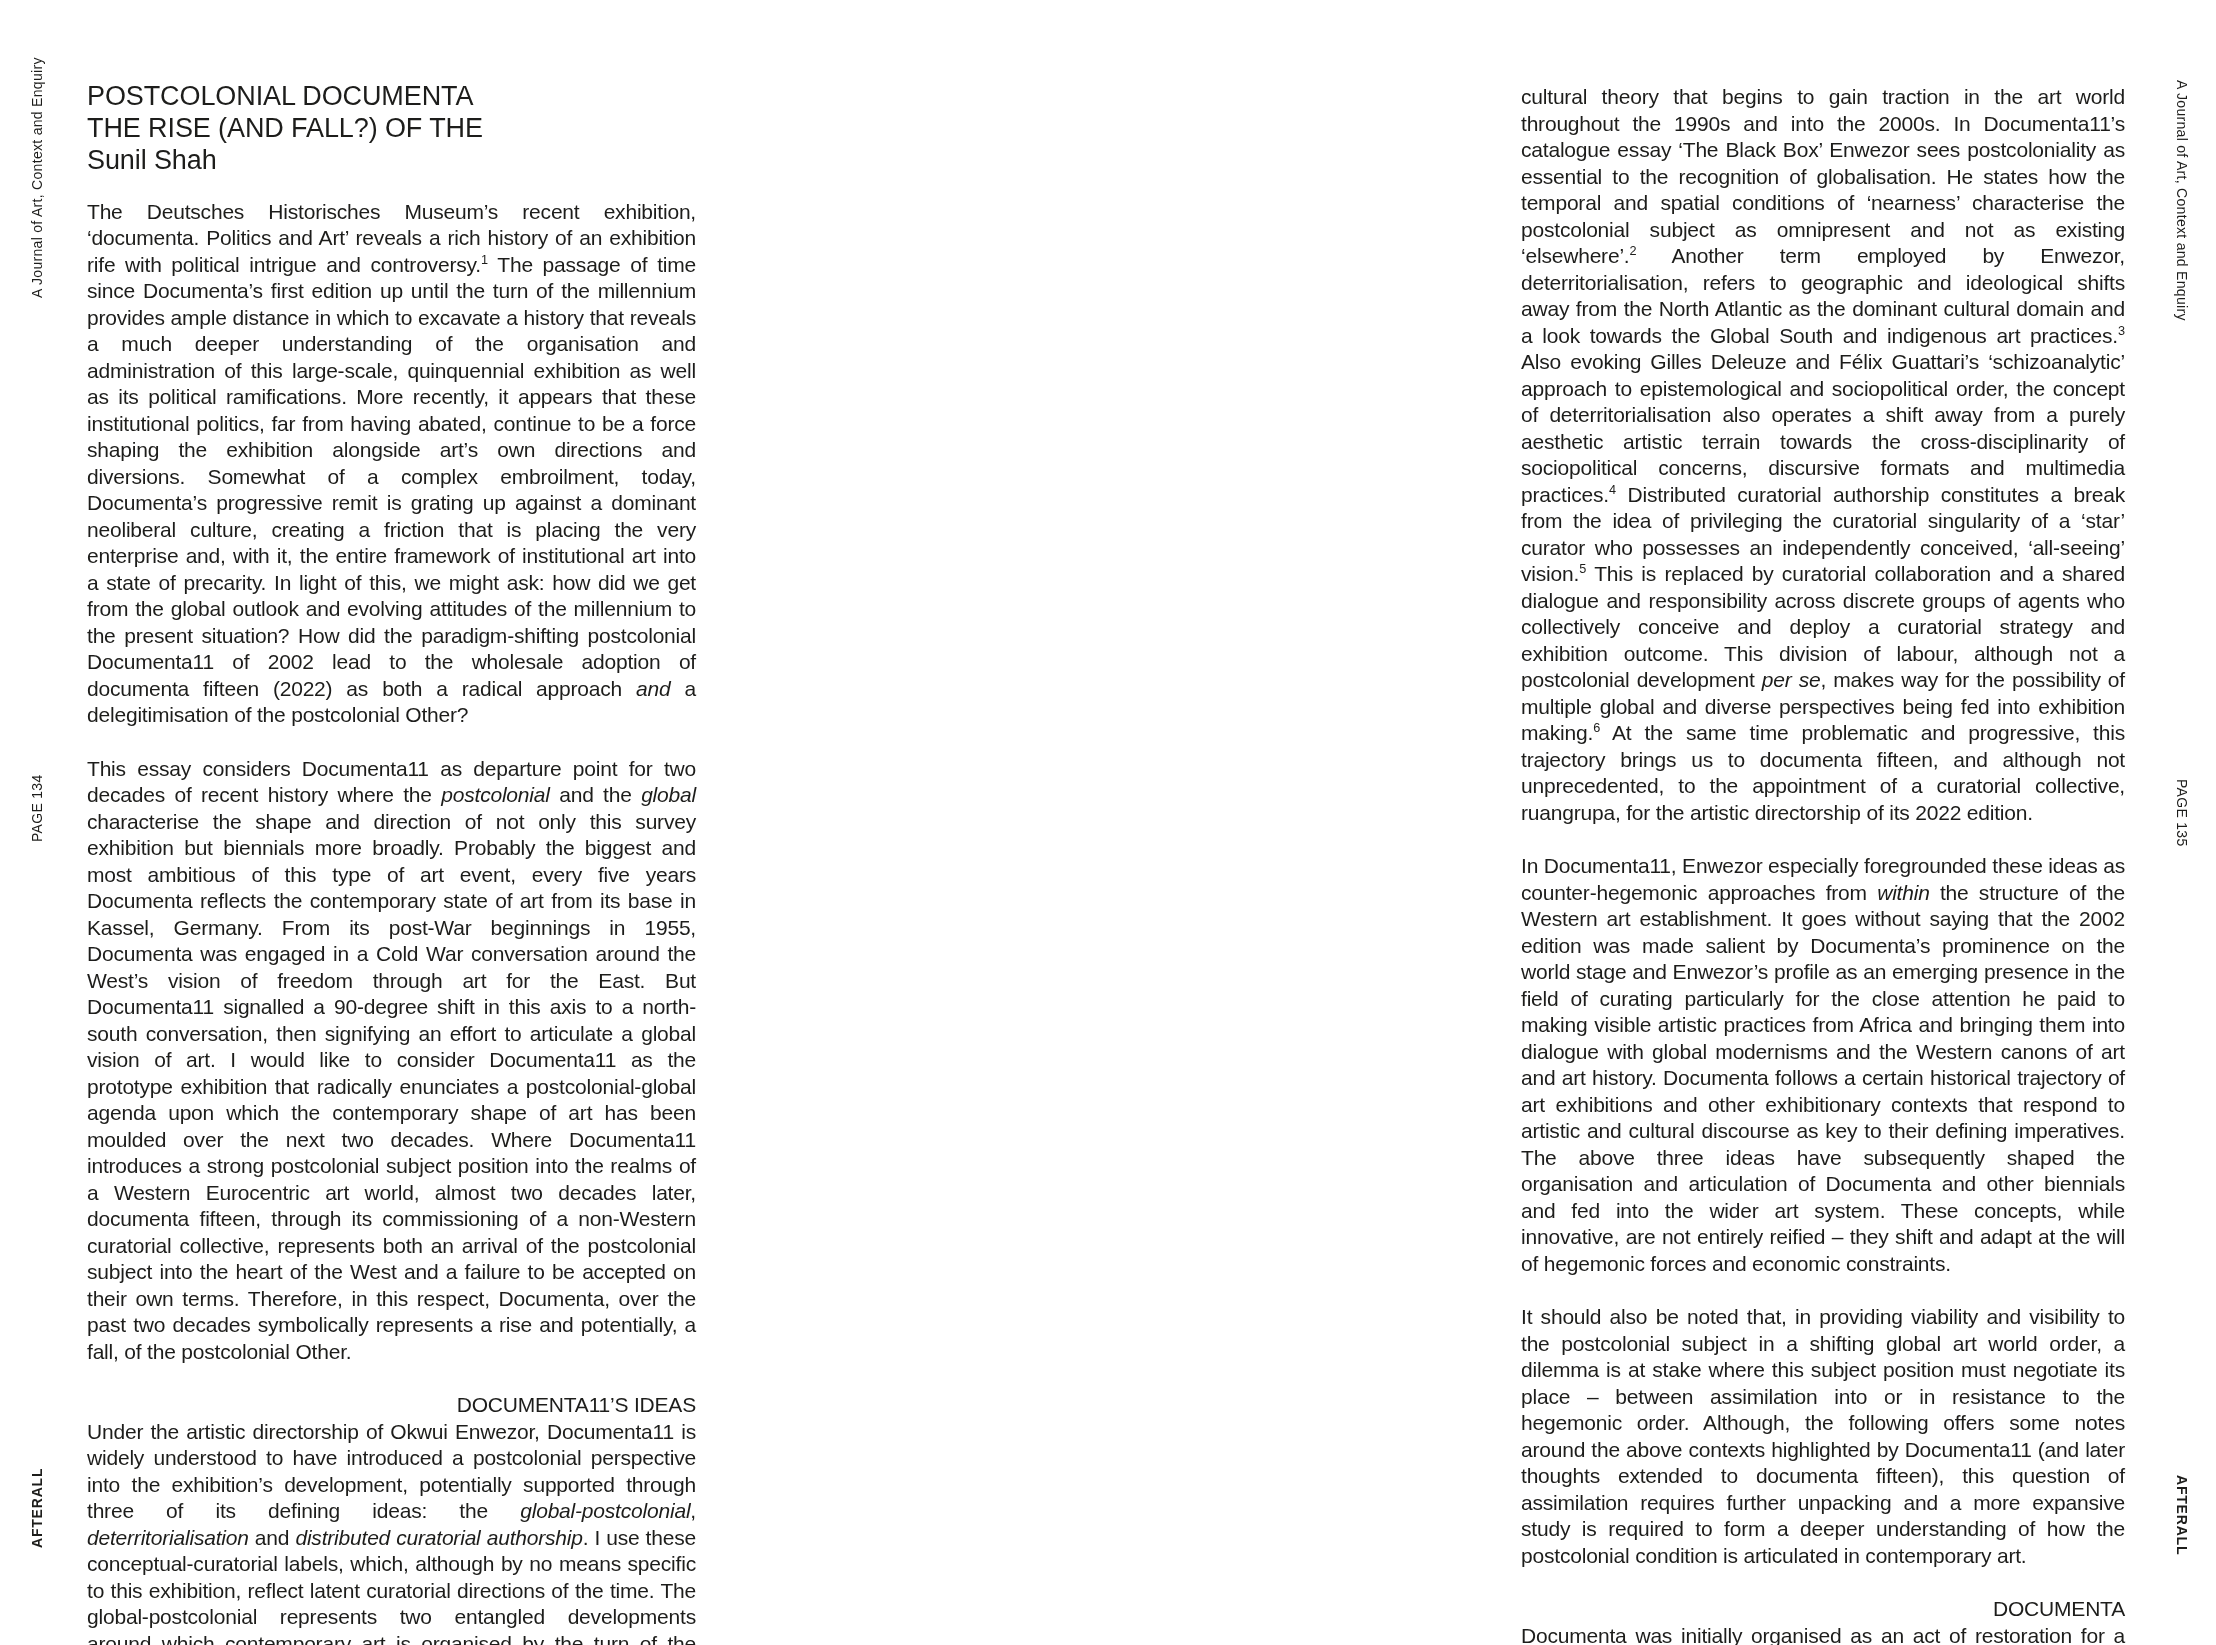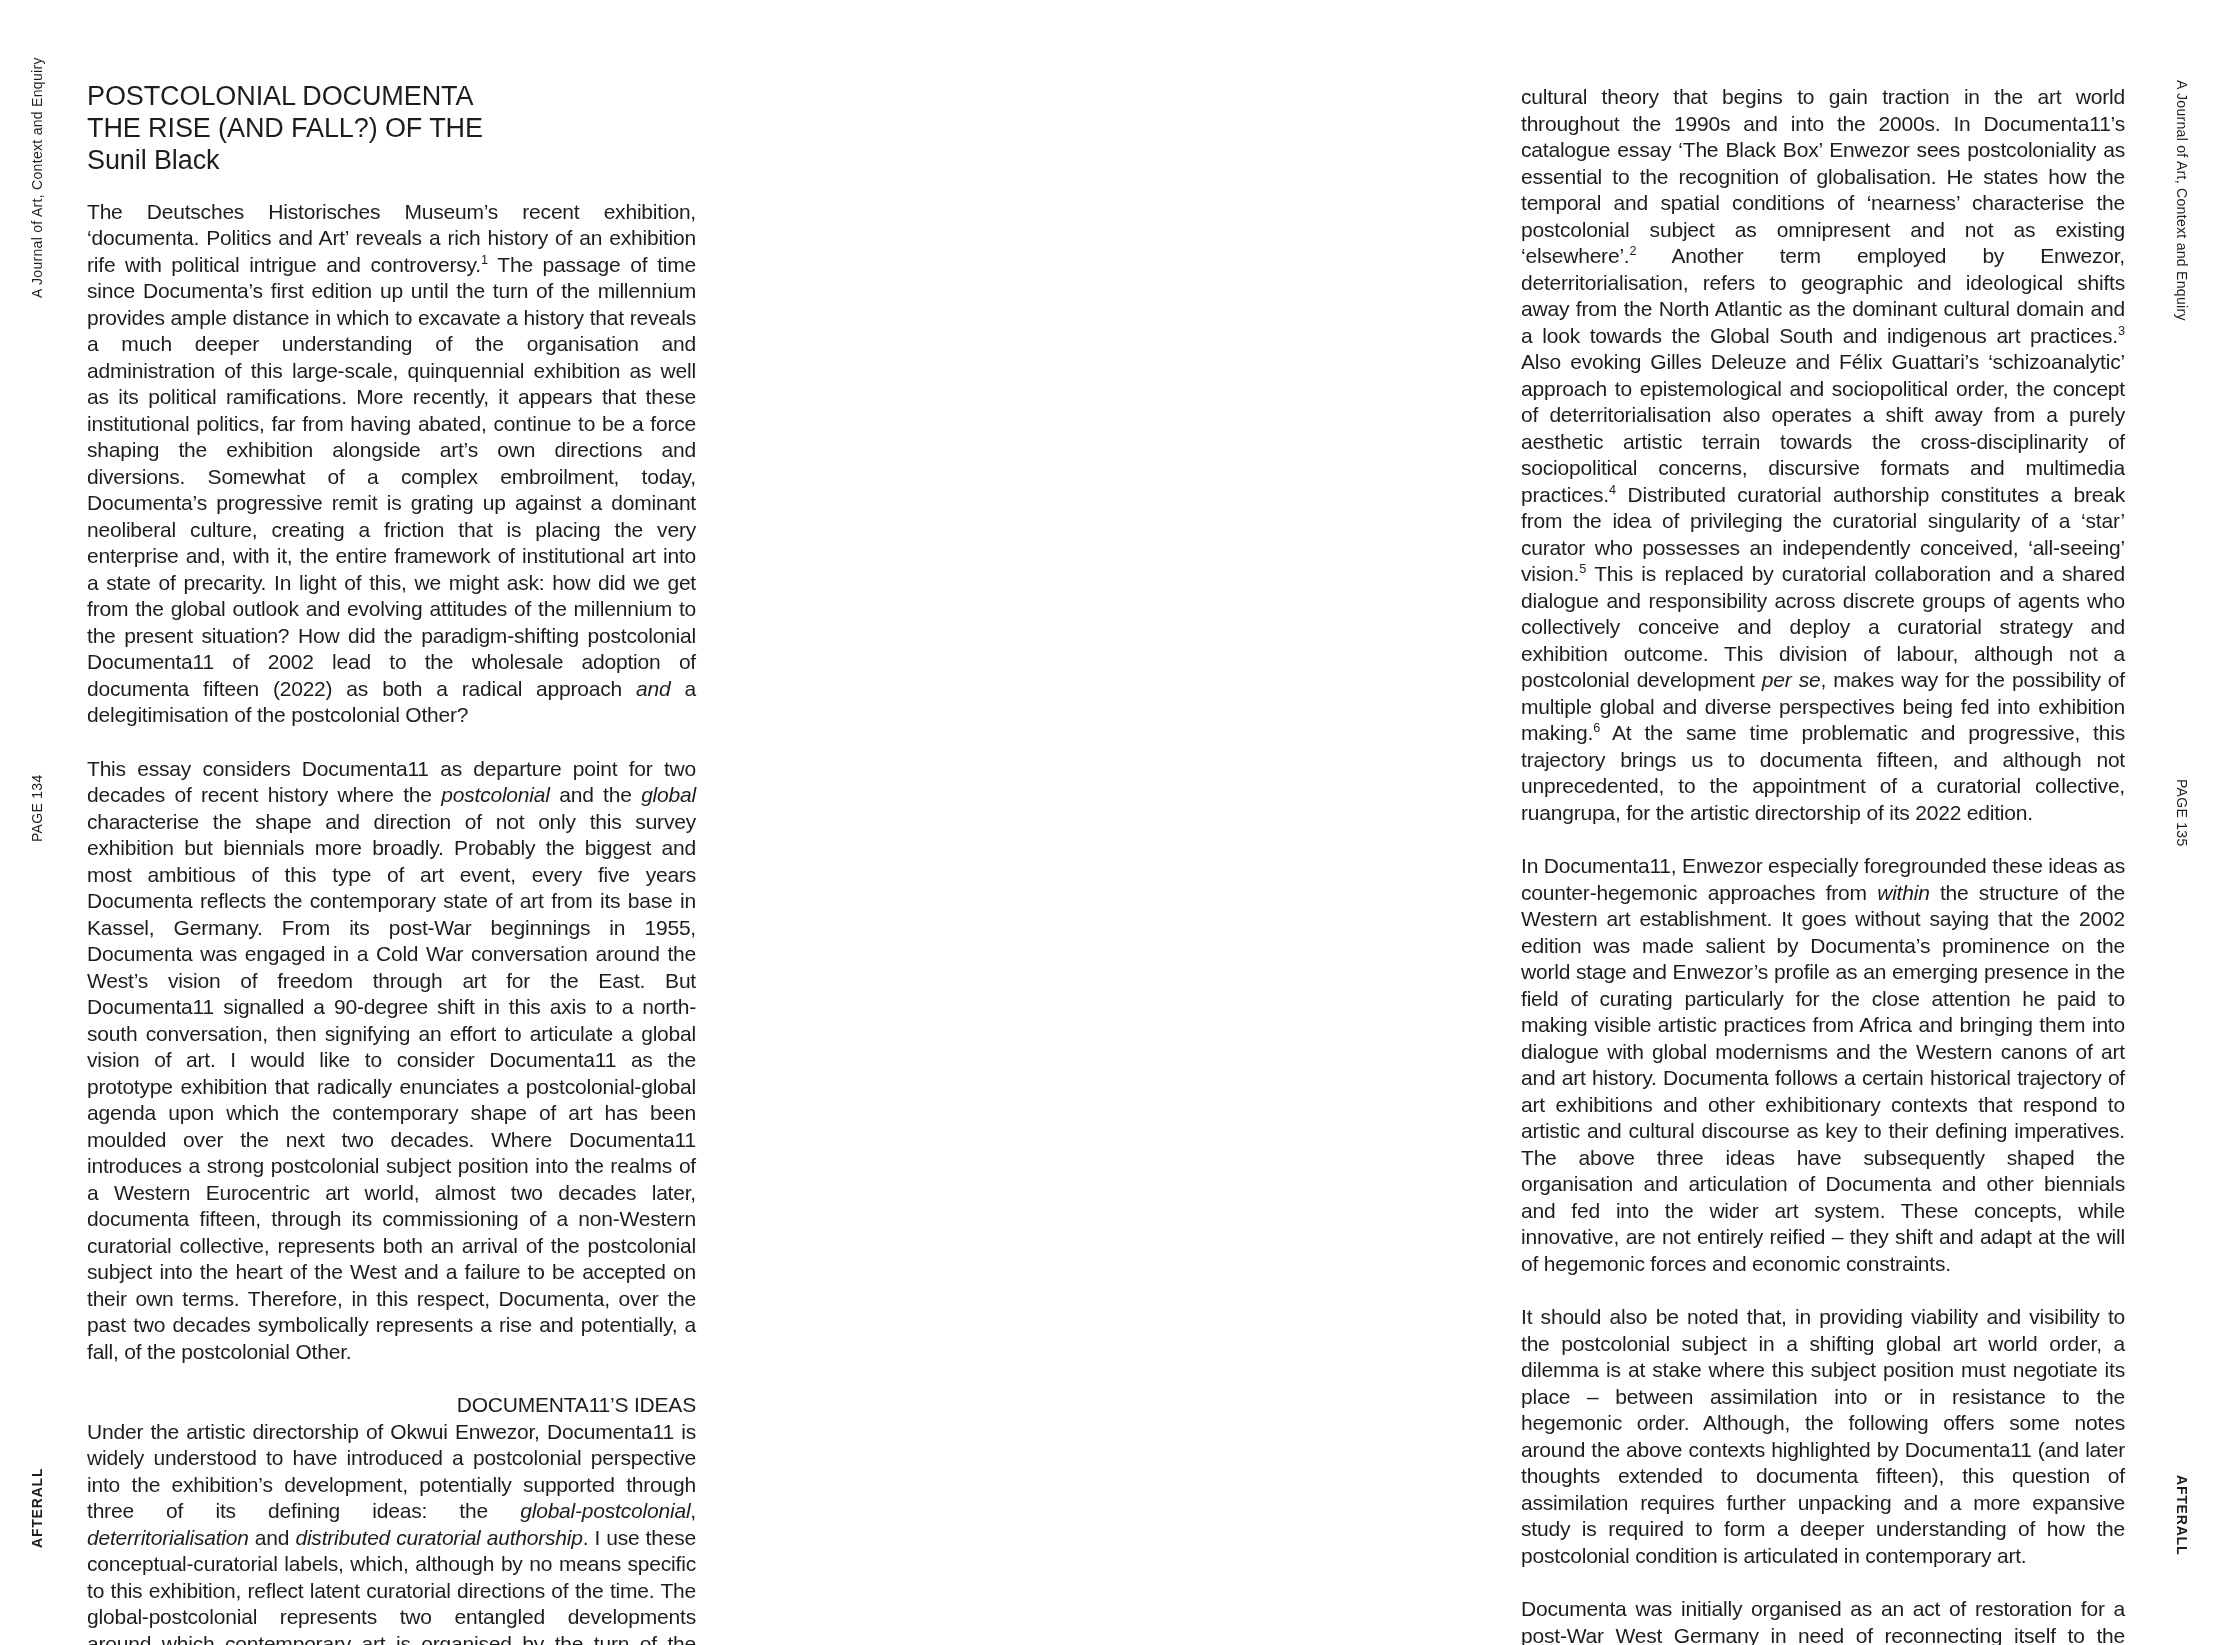--- a/index.html
+++ b/index.html
@@ -77,33 +77,34 @@
   <div class="vup brand m-left-brand">AFTERALL</div>
 
   <div class="vdown m-right-journal">A Journal of Art, Context and Enquiry</div>
   <div class="vdown m-right-page">PAGE 135</div>
   <div class="vdown brand m-right-brand">AFTERALL</div>
 
   <div class="col col-left">
     <div class="title">
       <div>POSTCOLONIAL DOCUMENTA</div>
       <div>THE RISE (AND FALL?) OF THE</div>
-      <div>Sunil Black</div>
+      <div>Sunil Shah</div>
     </div>
     <div class="flow">
         <p class="para"><span>The Deutsches Historisches Museum’s recent exhibition, ‘documenta. Politics and Art’ reveals a rich history of an exhibition rife with political intrigue and controversy.</span><sup>1</sup><span> The passage of time since Documenta’s first edition up until the turn of the millennium provides ample distance in which to excavate a history that reveals a much deeper understanding of the organisation and administration of this large-scale, quinquennial exhibition as well as its political ramifications. More recently, it appears that these institutional politics, far from having abated, continue to be a force shaping the exhibition alongside art’s own directions and diversions. Somewhat of a complex embroilment, today, Documenta’s progressive remit is grating up against a dominant neoliberal culture, creating a friction that is placing the very enterprise and, with it, the entire framework of institutional art into a state of precarity. In light of this, we might ask: how did we get from the global outlook and evolving attitudes of the millennium to the present situation? How did the paradigm-shifting postcolonial Documenta11 of 2002 lead to the wholesale adoption of documenta fifteen (2022) as both a radical approach </span><i>and</i><span> a delegitimisation of the postcolonial Other?</span></p>
         <p class="para"><span>This essay considers Documenta11 as departure point for two decades of recent history where the </span><i>postcolonial</i><span> and the </span><i>global</i><span> characterise the shape and direction of not only this survey exhibition but biennials more broadly. Probably the biggest and most ambitious of this type of art event, every five years Documenta reflects the contemporary state of art from its base in Kassel, Germany. From its post-War beginnings in 1955, Documenta was engaged in a Cold War conversation around the West’s vision of freedom through art for the East. But Documenta11 signalled a 90-degree shift in this axis to a north-south conversation, then signifying an effort to articulate a global vision of art. I would like to consider Documenta11 as the prototype exhibition that radically enunciates a postcolonial-global agenda upon which the contemporary shape of art has been moulded over the next two decades. Where Documenta11 introduces a strong postcolonial subject position into the realms of a Western Eurocentric art world, almost two decades later, documenta fifteen, through its commissioning of a non-Western curatorial collective, represents both an arrival of the postcolonial subject into the heart of the West and a failure to be accepted on their own terms. Therefore, in this respect, Documenta, over the past two decades symbolically represents a rise and potentially, a fall, of the postcolonial Other.</span></p>
         <p class="heading"><span>DOCUMENTA11’S IDEAS</span></p>
         <p class="para"><span>Under the artistic directorship of Okwui Enwezor, Documenta11 is widely understood to have introduced a postcolonial perspective into the exhibition’s development, potentially supported through three of its defining ideas: the </span><i>global-postcolonial</i><span>, </span><i>deterritorialisation</i><span> and </span><i>distributed curatorial authorship</i><span>. I use these conceptual-curatorial labels, which, although by no means specific to this exhibition, reflect latent curatorial directions of the time. The global-postcolonial represents two entangled developments around which contemporary art is organised by the turn of the millennium – an expanding political, cultural and technological integration of an increasingly globalised world and a response to postcolonial and</span></p>
       </div>
   </div>
 
   <div class="col col-right">
     <div class="flow">
         <p class="para"><span>cultural theory that begins to gain traction in the art world throughout the 1990s and into the 2000s. In Documenta11’s catalogue essay ‘The Black Box’ Enwezor sees postcoloniality as essential to the recognition of globalisation. He states how the temporal and spatial conditions of ‘nearness’ characterise the postcolonial subject as omnipresent and not as existing ‘elsewhere’.</span><sup>2</sup><span> Another term employed by Enwezor, deterritorialisation, refers to geographic and ideological shifts away from the North Atlantic as the dominant cultural domain and a look towards the Global South and indigenous art practices.</span><sup>3</sup><span> Also evoking Gilles Deleuze and Félix Guattari’s ‘schizoanalytic’ approach to epistemological and sociopolitical order, the concept of deterritorialisation also operates a shift away from a purely aesthetic artistic terrain towards the cross-disciplinarity of sociopolitical concerns, discursive formats and multimedia practices.</span><sup>4</sup><span> Distributed curatorial authorship constitutes a break from the idea of privileging the curatorial singularity of a ‘star’ curator who possesses an independently conceived, ‘all-seeing’ vision.</span><sup>5</sup><span> This is replaced by curatorial collaboration and a shared dialogue and responsibility across discrete groups of agents who collectively conceive and deploy a curatorial strategy and exhibition outcome. This division of labour, although not a postcolonial development </span><i>per se</i><span>, makes way for the possibility of multiple global and diverse perspectives being fed into exhibition making.</span><sup>6</sup><span> At the same time problematic and progressive, this trajectory brings us to documenta fifteen, and although not unprecedented, to the appointment of a curatorial collective, ruangrupa, for the artistic directorship of its 2022 edition.</span></p>
         <p class="para"><span>In Documenta11, Enwezor especially foregrounded these ideas as counter-hegemonic approaches from </span><i>within</i><span> the structure of the Western art establishment. It goes without saying that the 2002 edition was made salient by Documenta’s prominence on the world stage and Enwezor’s profile as an emerging presence in the field of curating particularly for the close attention he paid to making visible artistic practices from Africa and bringing them into dialogue with global modernisms and the Western canons of art and art history. Documenta follows a certain historical trajectory of art exhibitions and other exhibitionary contexts that respond to artistic and cultural discourse as key to their defining imperatives. The above three ideas have subsequently shaped the organisation and articulation of Documenta and other biennials and fed into the wider art system. These concepts, while innovative, are not entirely reified – they shift and adapt at the will of hegemonic forces and economic constraints.</span></p>
         <p class="para"><span>It should also be noted that, in providing viability and visibility to the postcolonial subject in a shifting global art world order, a dilemma is at stake where this subject position must negotiate its place – between assimilation into or in resistance to the hegemonic order. Although, the following offers some notes around the above contexts highlighted by Documenta11 (and later thoughts extended to documenta fifteen), this question of assimilation requires further unpacking and a more expansive study is required to form a deeper understanding of how the postcolonial condition is articulated in contemporary art.</span></p>
+        <p class="heading"><span>DOCUMENTA</span></p>
         <p class="para"><span>Documenta was initially organised as an act of restoration for a post-War West Germany in need of reconnecting itself to the democratic West. Artist, teacher and Documenta founder Arnold</span></p>
       </div>
   </div>
 
 </div>
 
 
 </body></html>

